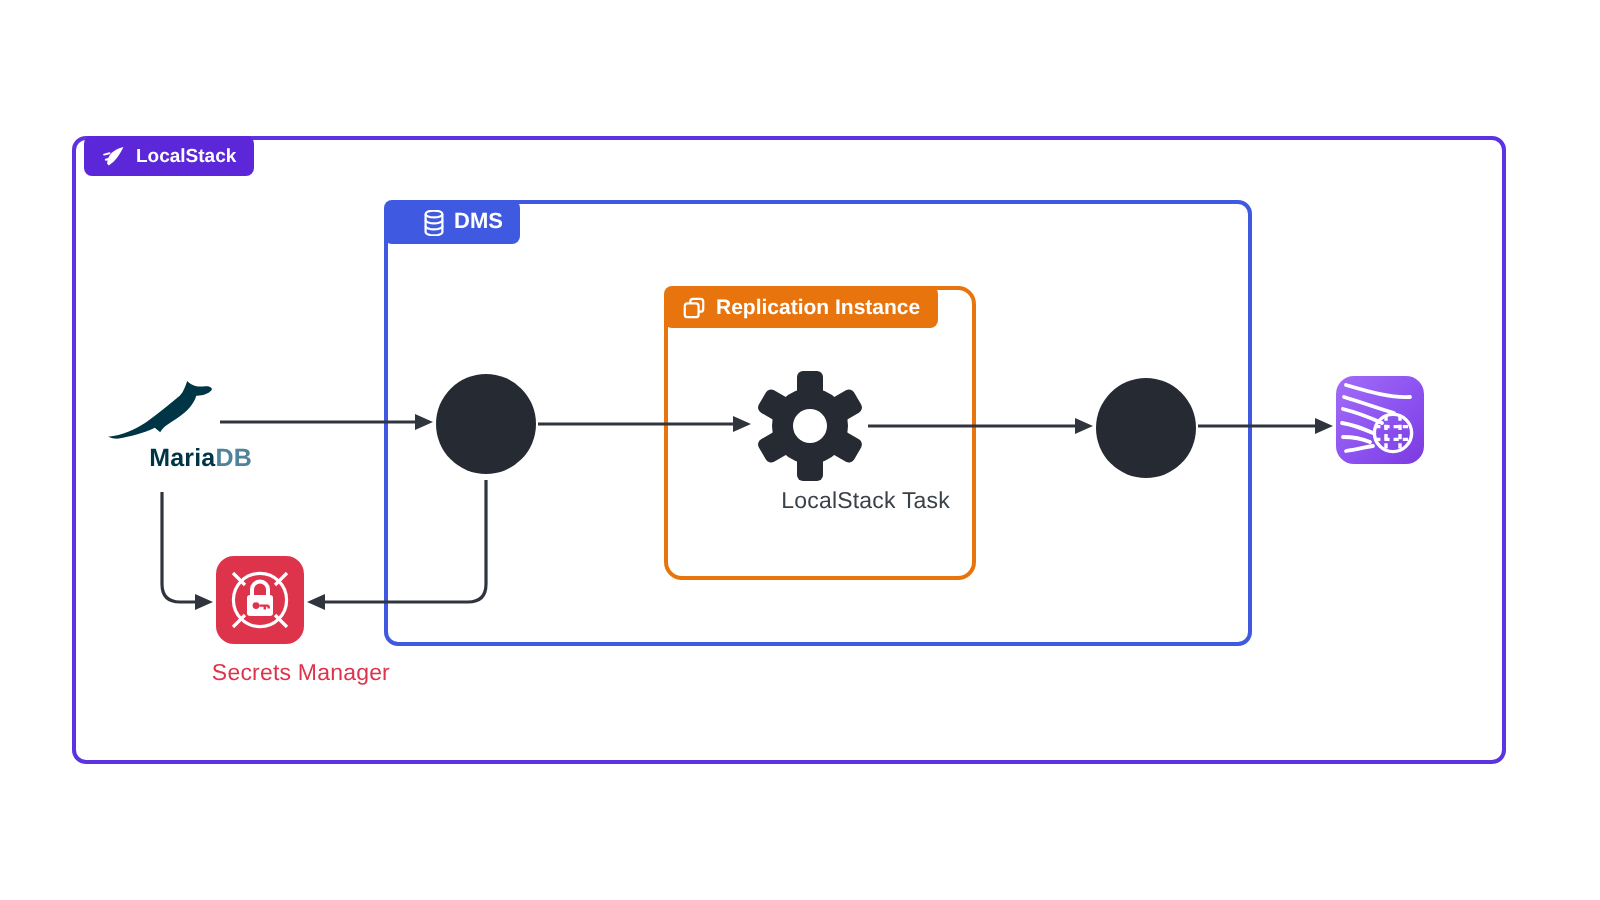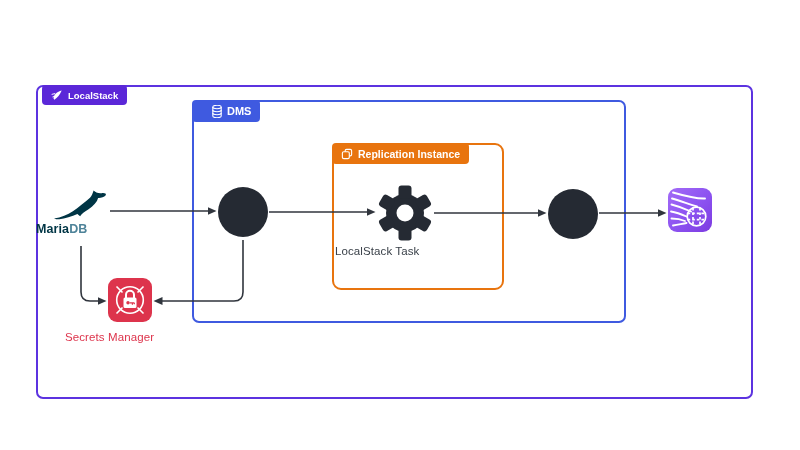--- a/index.html
+++ b/index.html
@@ -1,33 +1,33 @@
 <!DOCTYPE html>
 <html><head>
 <meta charset="utf-8">
 <style>
   html,body{margin:0;padding:0;background:#ffffff;}
   body{font-family:"Liberation Sans", sans-serif;}
   .canvas{position:relative;width:800px;height:450px;background:#ffffff;overflow:hidden;}
   .box{position:absolute;box-sizing:border-box;background:transparent;}
-  .outer-box{left:36px;top:68px;width:717px;height:314px;border:2px solid #5C33E0;border-radius:7px;margin-top:17px;}
+  .outer-box{left:36px;top:68px;width:717px;height:314px;border:2px solid #5C33E0;border-radius:7px;}
   .dms-box{left:192px;top:100px;width:434px;height:223px;border:2px solid #3F5AE0;border-radius:7px;}
-  .ri-box{left:332px;top:143px;width:172px;height:147px;border:2px solid #E8740E;border-radius:9px;}
+  .ri-box{left:332px;top:143px;width:156px;height:147px;border:2px solid #E8740E;border-radius:9px;}
   .badge{position:absolute;display:flex;align-items:center;gap:5px;color:#ffffff;
          font-weight:700;border-radius:4px;padding:0 9px;white-space:nowrap;}
   .badge-localstack{left:4px;top:-2px;height:20px;background:#5B27D8;font-size:9.5px;}
   .badge-dms{left:-2px;top:-2px;height:22px;background:#3F5AE0;font-size:11px;font-weight:600;padding-left:20px;}
   .badge-ri{left:-2px;top:-2px;height:21px;background:#E8740E;font-size:10.5px;font-weight:600;}
   .badge .bicon{display:flex;align-items:center;}
   .node-icon{position:absolute;}
   .circle-node{position:absolute;width:50px;height:50px;border-radius:50%;background:#252A33;}
   .aws-tile{position:absolute;width:44px;height:44px;border-radius:9px;display:flex;align-items:center;justify-content:center;}
   .tile-kinesis{background:linear-gradient(135deg,#A36BF7 0%,#8C52F0 55%,#7C3AE0 100%);}
   .tile-secrets{background:#DD344C;}
-  .node-label{position:absolute;text-align:left;font-size:11.5px;color:#3A4149;letter-spacing:.1px;}
+  .node-label{position:absolute;text-align:right;font-size:11.5px;color:#3A4149;letter-spacing:.1px;}
   .label-kinesis{color:#7B3BE0;}
   .label-secrets{color:#DD344C;}
   .mariadb-label{font-weight:700;font-size:12.5px;color:#003545;}
   .mariadb-label .teal{color:#4E8399;font-weight:700;}
   .arrows{position:absolute;left:0;top:0;pointer-events:none;}
 </style>
 </head>
 <body>
 
 <div class="canvas">

